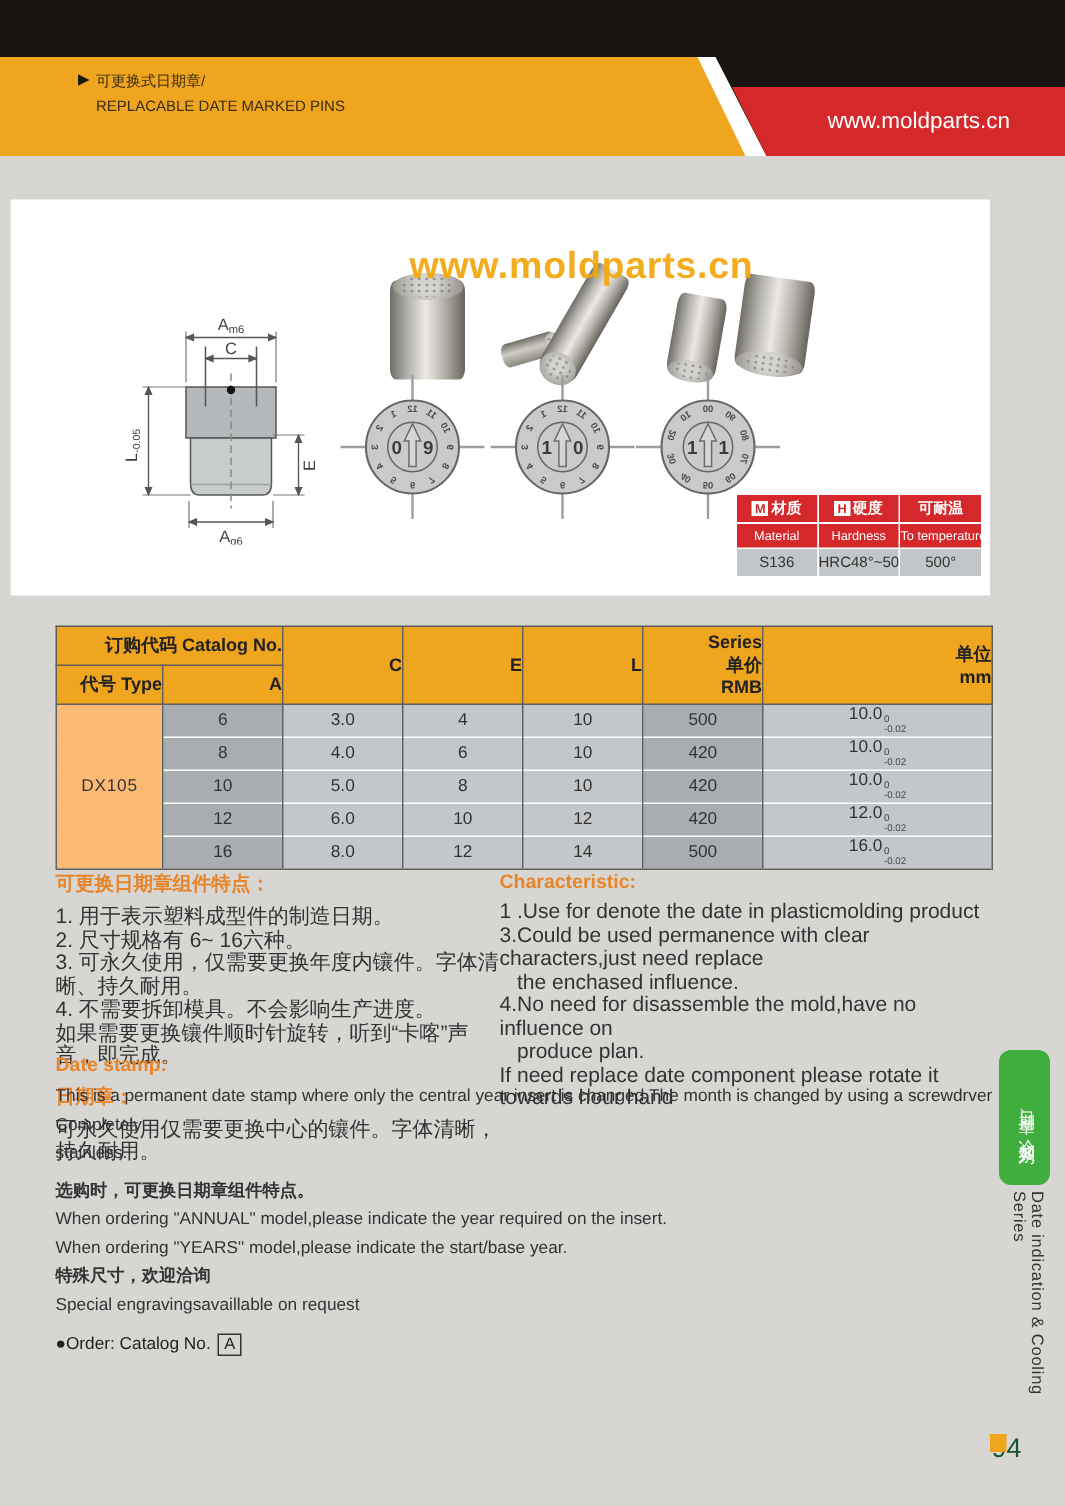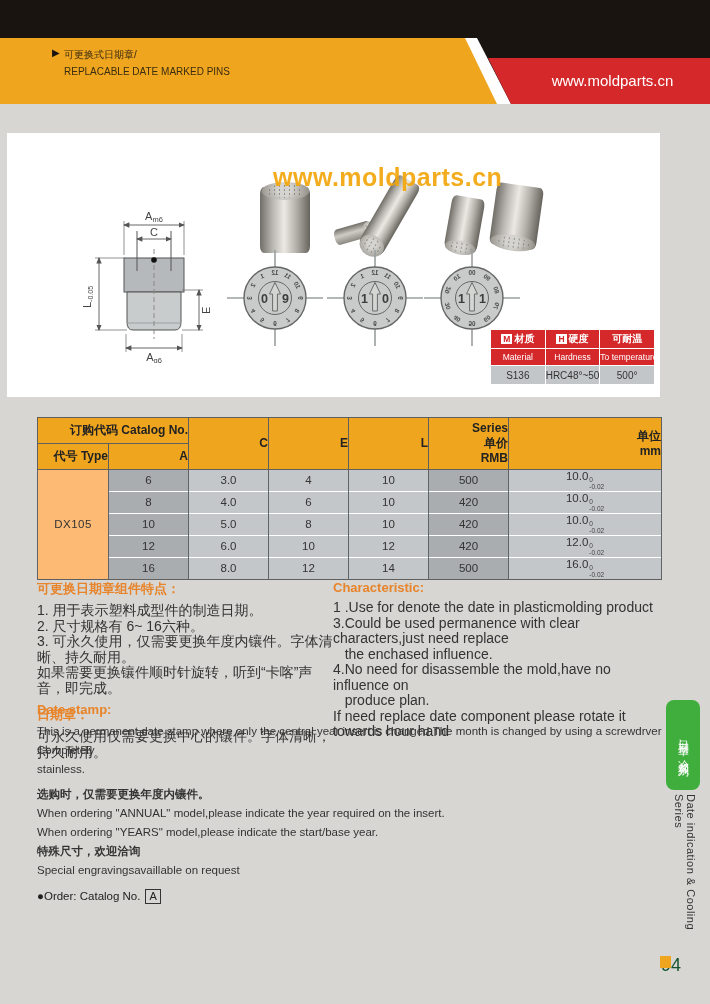--- a/index.html
+++ b/index.html
@@ -346,20 +346,21 @@
     </tr>
   </tbody>
 </table>
 
 <div class="sec-left">
   <div class="sec-h">可更换日期章组件特点：</div>
   <div>
       <div class="line">1. 用于表示塑料成型件的制造日期。</div>
       <div class="line">2. 尺寸规格有 6~ 16六种。</div>
       <div class="line">3. 可永久使用，仅需要更换年度内镶件。字体清晰、持久耐用。</div>
+      <div class="line">4. 不需要拆卸模具。不会影响生产进度。</div>
       <div class="line">如果需要更换镶件顺时针旋转，听到“卡喀”声音，即完成。</div>
     </div>
   <div class="sec-sub">
     <div class="sec-h">日期章：</div>
     <div class="line">可永久使用仅需要更换中心的镶件。字体清晰，持久耐用。</div>
   </div>
 </div>
 
 <div class="sec-right">
   <div class="sec-h">Characteristic:</div>
@@ -373,21 +374,21 @@
     </div>
 </div>
 
 <div class="date-stamp">
   <div class="sec-h">Date stamp:</div>
   <div>
       <div class="ds-line">This is a permanent date stamp where only the central year insert is changed.The month is changed by using a screwdrver Completely</div>
       <div class="ds-line">stainless.</div>
     </div>
   <div style="height:6px"></div>
-  <div class="ds-line cn-bold">选购时，仅需要更换年度内镶件。</div>
+  <div class="ds-line cn-bold">选购时，可更换日期章组件特点。</div>
   <div class="ds-line">When ordering "ANNUAL" model,please indicate the year required on the insert.</div>
   <div class="ds-line">When ordering "YEARS" model,please indicate the start/base year.</div>
   <div class="ds-line cn-bold">特殊尺寸，欢迎洽询</div>
   <div class="ds-line">Special engravingsavaillable on request</div>
   <div class="order-line">
     <span>●Order:  Catalog No.</span><span class="order-box">A</span>
   </div>
 </div>
 
 <div class="tab-cn">日期章、冷却系列</div>

